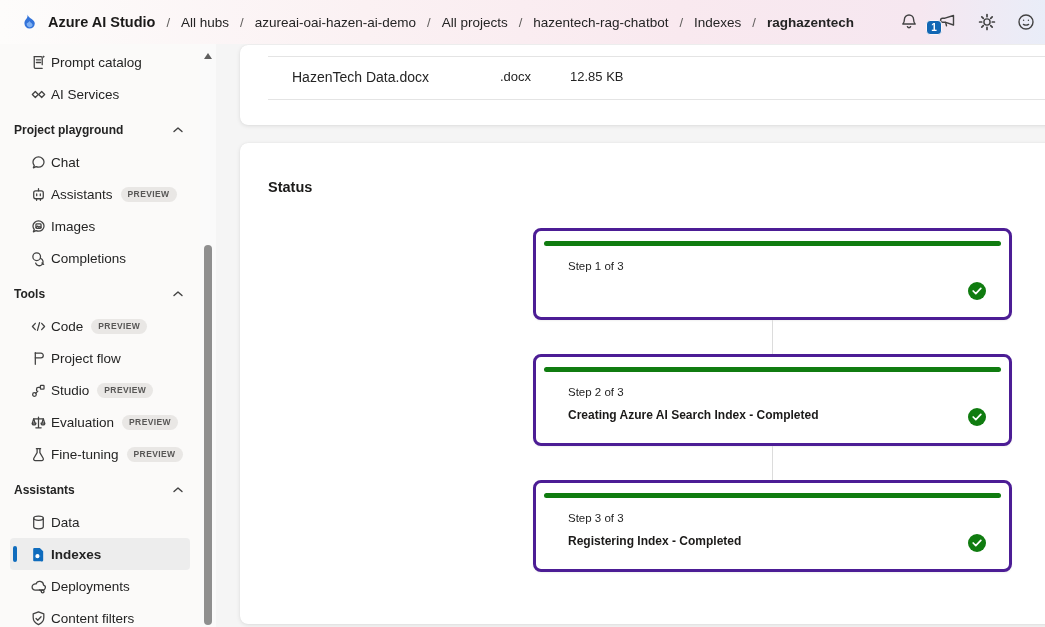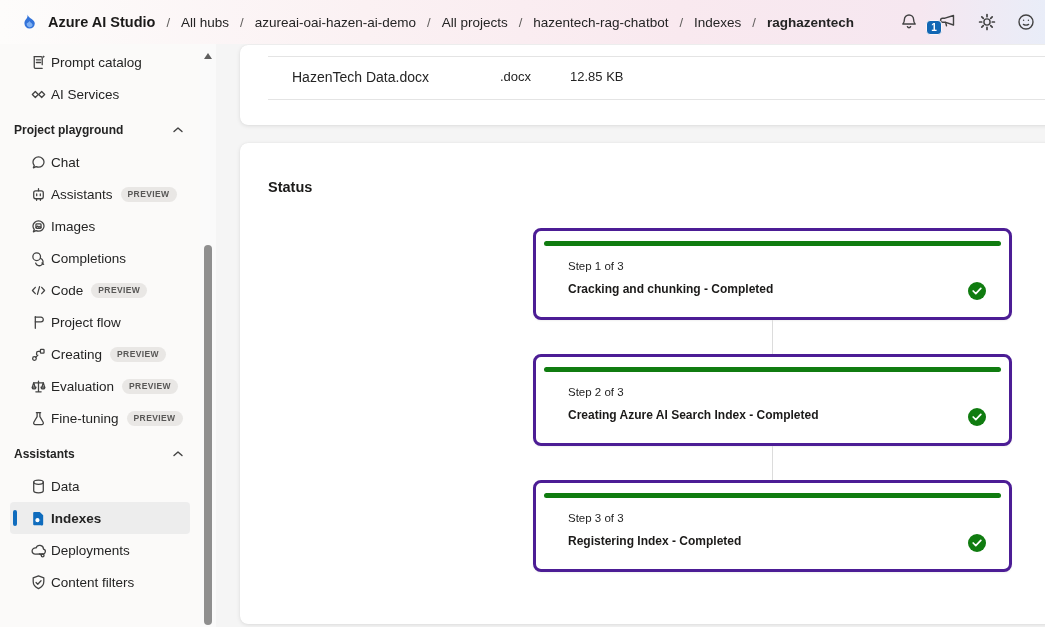--- a/index.html
+++ b/index.html
@@ -186,20 +186,26 @@
   <div class="side-item">
     <span class="si">
       <svg class="ic" width="17" height="17" viewBox="0 0 16 16">
           <circle cx="6.3" cy="6.3" r="3.6"></circle>
           <path d="M9.9 7.8 a3.6 3.6 0 1 1 -4.6 4.5 M12.8 13.4 l-1.5-1.2"></path>
         </svg>
     </span>
     <span class="sl">Completions</span>
   </div>
 
+  <div class="side-header">
+    <span>Tools</span>
+    <svg class="ic" width="12" height="8" viewBox="0 0 12 8">
+        <path d="M2 5.5 L6 2 L10 5.5" stroke-width="1.4"></path>
+      </svg>
+  </div>
 
   <div class="side-item">
     <span class="si">
       <svg class="ic" width="17" height="17" viewBox="0 0 16 16">
           <path d="M5 5 L2.3 8 L5 11 M11 5 L13.7 8 L11 11 M9 4.3 L7 11.7"></path>
         </svg>
     </span>
     <span class="sl">Code</span>
     <span class="pv">PREVIEW</span>
   </div>
@@ -215,21 +221,21 @@
   </div>
 
   <div class="side-item">
     <span class="si">
       <svg class="ic" width="17" height="17" viewBox="0 0 16 16">
           <circle cx="4.2" cy="11.8" r="1.7"></circle>
           <rect x="9.8" y="3.2" width="3.4" height="3.4" rx="0.6"></rect>
           <path d="M5.4 10.6 L7.4 8.6 M9.8 5 H7.8 a1.6 1.6 0 0 0 -1.6 1.6 V8"></path>
         </svg>
     </span>
-    <span class="sl">Creating</span>
+    <span class="sl">Studio</span>
     <span class="pv">PREVIEW</span>
   </div>
 
   <div class="side-item">
     <span class="si">
       <svg class="ic" width="17" height="17" viewBox="0 0 16 16">
           <path d="M8 3 v10 M5.5 13 h5 M3.5 4.5 h9"></path>
           <path d="M3.5 4.5 L2.3 8.3 M3.5 4.5 L4.7 8.3 M2 8.5 a1.8 1.8 0 0 0 3.6 0 z"></path>
           <path d="M12.5 4.5 L11.3 8.3 M12.5 4.5 L13.7 8.3 M10.4 8.5 a1.8 1.8 0 0 0 3.6 0 z"></path>
         </svg>
@@ -315,21 +321,20 @@
     </div>
     <div class="divider" style="top:54px;"></div>
   </div>
 
   <div class="card card-status">
     <div class="status-title">Status</div>
 
     <div class="step-card" style="top:85px;">
       <div class="pbar"></div>
       <div class="stepl">Step 1 of 3</div>
-      <div class="stepd">Cracking and chunking - Completed</div>
       <div class="check">
         <svg width="10" height="8" viewBox="0 0 10 8">
             <path d="M1.2 4 L3.8 6.6 L8.8 1.4" stroke="#fff" stroke-width="1.7" fill="none" stroke-linecap="round" stroke-linejoin="round"></path>
           </svg>
       </div>
     </div>
 
     <div class="connector" style="top:177px;"></div>
 
     <div class="step-card" style="top:211px;">

